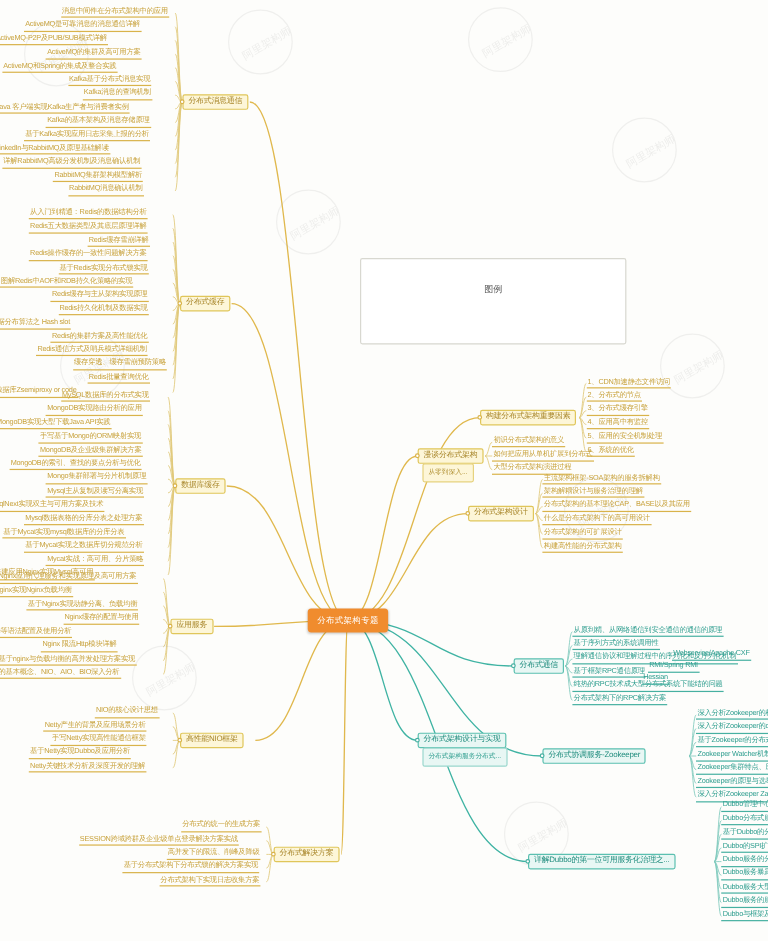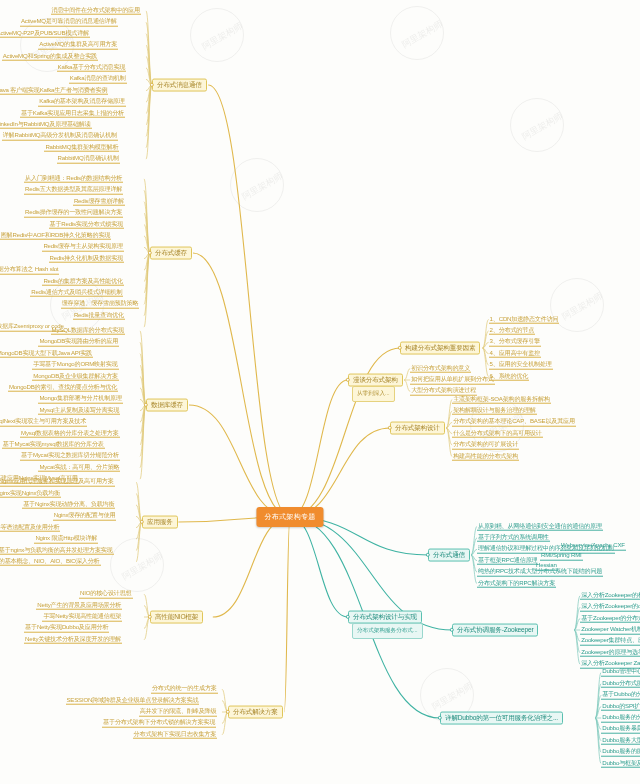--- a/index.html
+++ b/index.html
@@ -226,20 +226,23 @@
     <div class="wmring" style="left: 470px; top: 398px;"></div>
     <div class="wm" style="left: 120px; top: 560px;">阿里架构师</div>
     <div class="wmring" style="left: 110px; top: 538px;"></div>
     <div class="wm" style="left: 430px; top: 690px;">阿里架构师</div>
     <div class="wmring" style="left: 420px; top: 668px;"></div>
     <div class="wm" style="left: 240px; top: 180px;">阿里架构师</div>
     <div class="wmring" style="left: 230px; top: 158px;"></div>
     <div class="wm" style="left: 560px; top: 300px;">阿里架构师</div>
     <div class="wmring" style="left: 550px; top: 278px;"></div>
     <div class="center" style="left: 290px; top: 517px;">分布式架构专题</div>
+    <div class="legend">
+      <div class="legend-title">图例</div>
+    </div>
     <div class="node branch" style="left: 152px; top: 85px;">分布式消息通信</div>
     <div class="node leaf orange" style="left: 50.5px; top: 10.9px;">消息中间件在分布式架构中的应用</div>
     <div class="node leaf orange" style="left: 20px; top: 22.3px;">ActiveMQ是可靠消息的消息通信详解</div>
     <div class="node leaf orange" style="left: -4.4px; top: 33.7px;">ActiveMQ-P2P及PUB/SUB模式详解</div>
     <div class="node leaf orange" style="left: 38.3px; top: 45.1px;">ActiveMQ的集群及高可用方案</div>
     <div class="node leaf orange" style="left: 1.7px; top: 56.5px;">ActiveMQ和Spring的集成及整合实践</div>
     <div class="node leaf orange" style="left: 56.6px; top: 67.9px;">Kafka基于分布式消息实现</div>
     <div class="node leaf orange" style="left: 68.8px; top: 79.3px;">Kafka消息的查询机制</div>
     <div class="node leaf orange" style="left: -4.4px; top: 90.7px;">Java 客户端实现Kafka生产者与消费者实例</div>
     <div class="node leaf orange" style="left: 38.3px; top: 102.1px;">Kafka的基本架构及消息存储原理</div>

